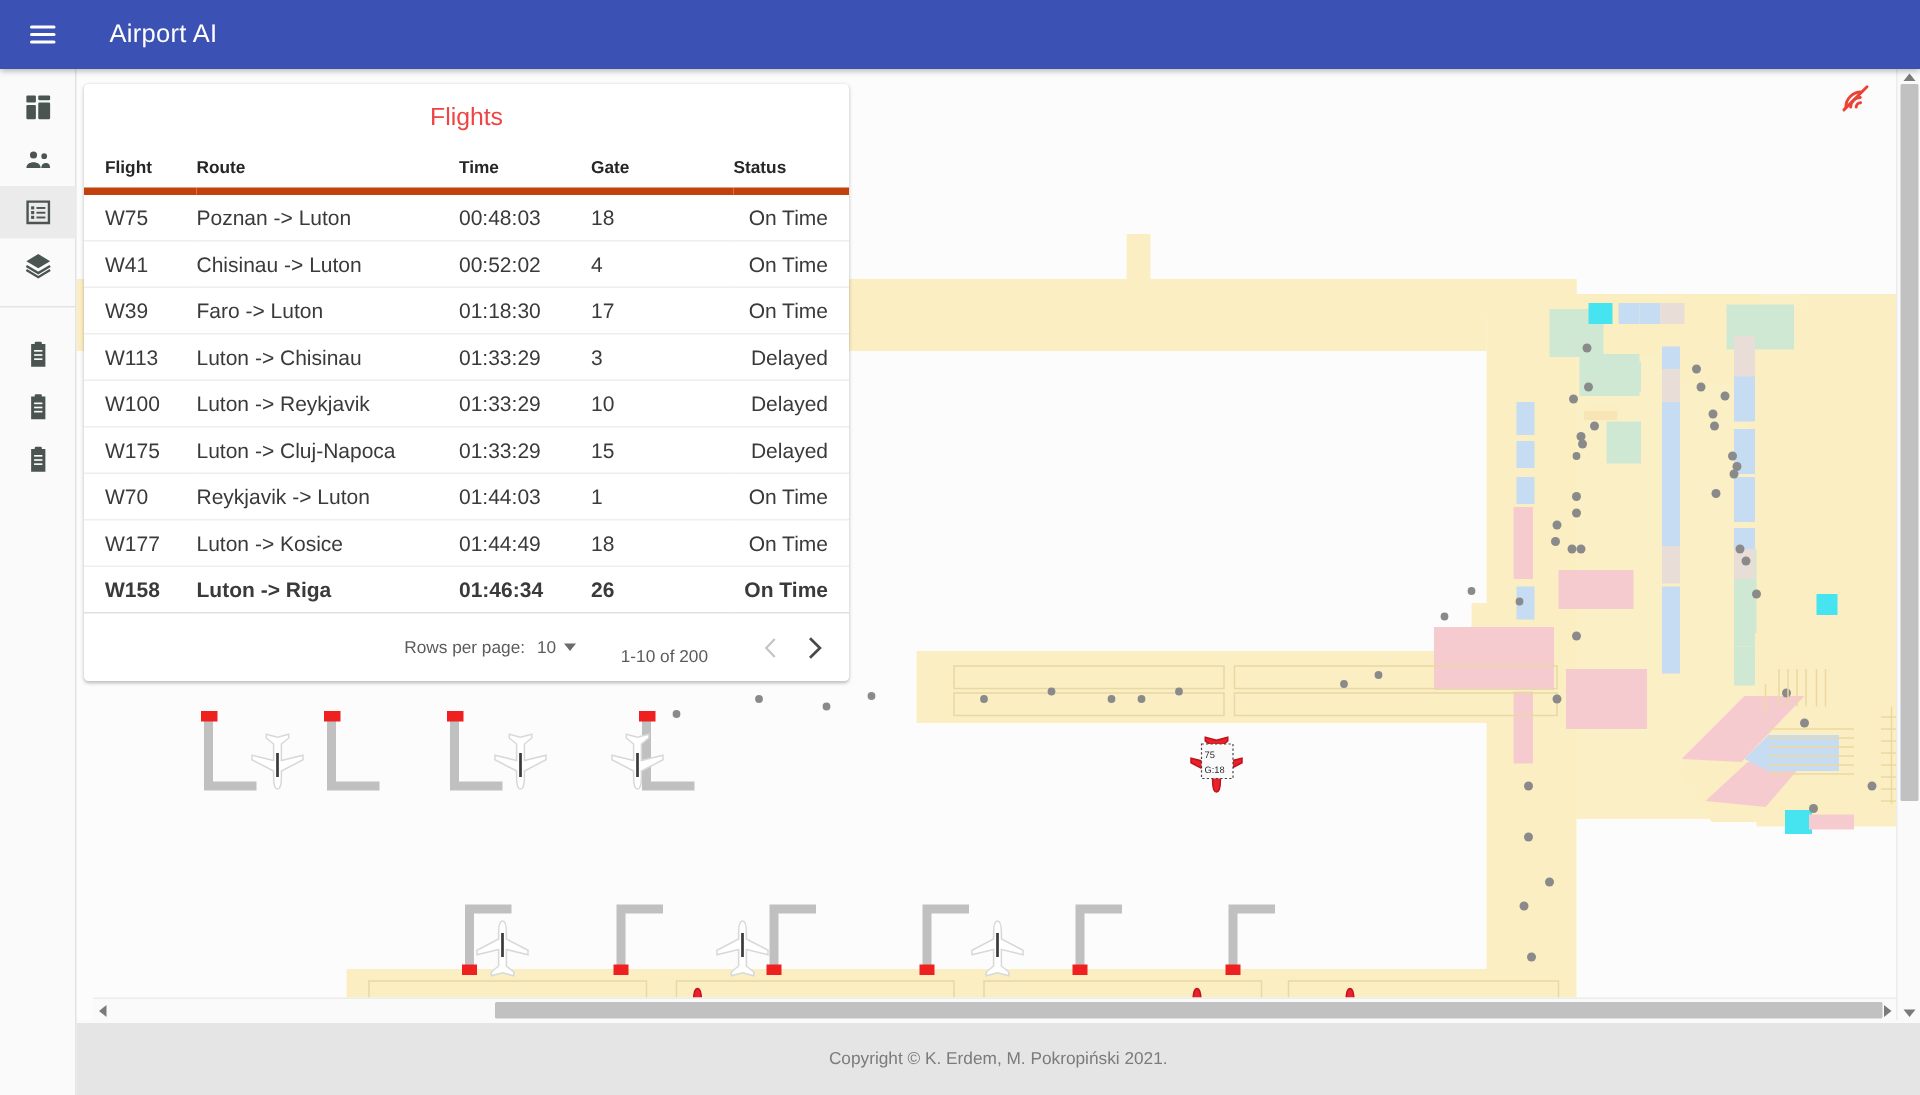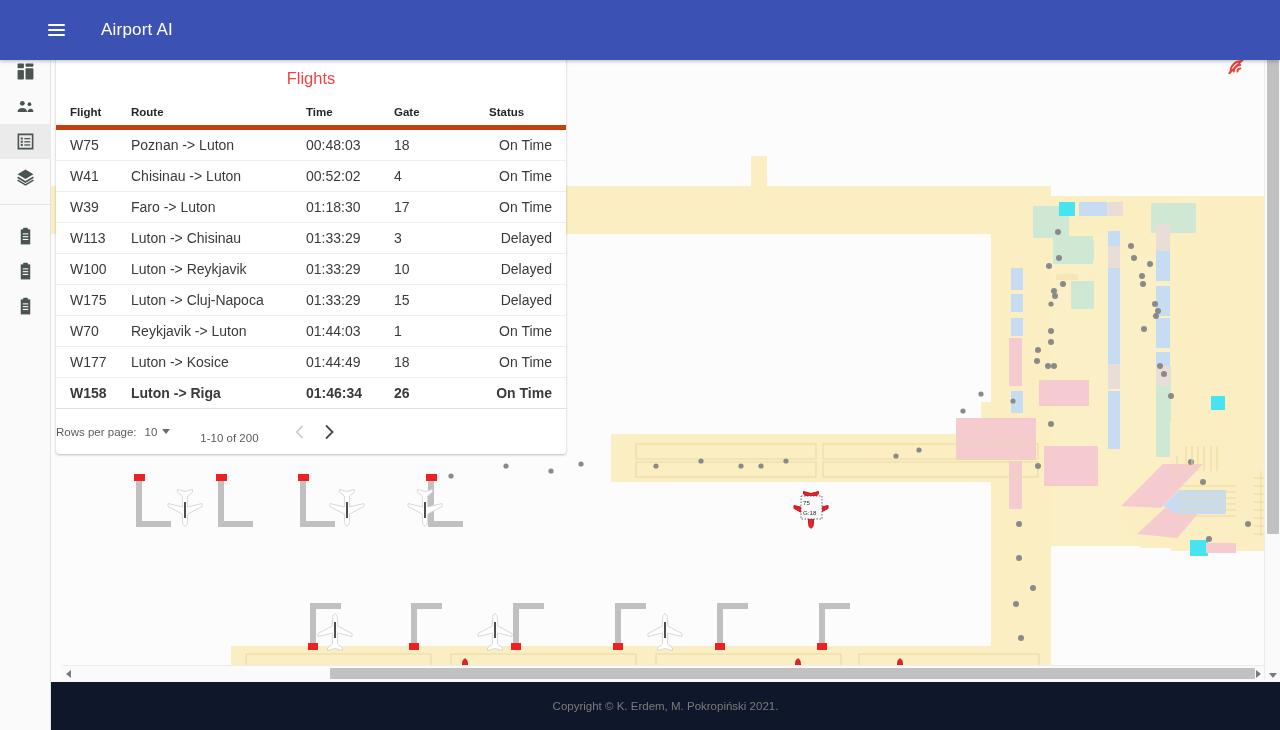--- a/index.html
+++ b/index.html
@@ -7,26 +7,25 @@
     width: 1280px; height: 730px;
     font-family: "Liberation Sans", sans-serif;
     background: #fafafa;
     overflow: hidden;
   }
   #app { position: relative; width: 1280px; height: 730px; }
 
   
   .appbar {
     position: absolute; top: 0; left: 0;
-    width: 1280px; height: 60px;
+    width: 1280px; height: 46px;
     background: #3c51b4;
     display: flex; align-items: center;
     box-shadow: 0 1px 4px rgba(0,0,0,.28);
     z-index: 40;
-    padding-left: 28px;
   }
   .menu-btn {
     width: 46px; height: 46px; margin-left: 5px;
     display: flex; flex-direction: column; align-items: center; justify-content: center;
     gap: 3px; cursor: pointer;
   }
   .menu-btn i { display: block; width: 17px; height: 2px; background: #fff; border-radius: 1px; }
   .app-title {
     margin-left: 22px;
     color: #fff; font-size: 17px; letter-spacing: .2px;
@@ -83,21 +82,21 @@
   .c-flight { width: 75px; padding-left: 14px !important; }
   .c-route  { width: 175px; }
   .c-time   { width: 88px; }
   .c-gate   { width: 95px; }
   .c-status { text-align: right; padding-right: 14px !important; }
   th.c-status { text-align: right; }
   .st-ontime { color: #3a3a3a; }
   .st-delayed { color: #f1453d; }
 
   .pager {
-    display: flex; align-items: center; 
+    display: flex; align-items: center; justify-content: flex-end;
     height: 45px; padding-right: 8px; gap: 0;
     font-size: 11.5px; color: #5b5b5b;
   }
   .pager .lbl { margin-right: 8px; }
   .rpp { display: flex; align-items: center; gap: 5px; cursor: pointer; margin-right: 30px; }
   .rpp .caret { width: 0; height: 0; border-left: 4px solid transparent; border-right: 4px solid transparent; border-top: 5px solid #6b6b6b; }
   .range { margin-right: 26px; margin-top: 13px; }
   .pg-arrow {
     width: 30px; height: 30px; display: flex; align-items: center; justify-content: center;
     cursor: pointer; font-size: 16px;
@@ -148,21 +147,21 @@
   }
   .hscroll .arrowL { left: 0; }
   .hscroll .arrowR { right: 0; }
 
   
   .footer {
     position: absolute; bottom: 0; left: 51px;
     width: 1229px; height: 48px;
     display: flex; align-items: center; justify-content: center;
     font-size: 11.5px; color: #7b7b7b;
-    background: #0f172a;
+    background: #e5e5e5;
     z-index: 25;
   }
 
   
   .plane-lbl {
     font-size: 6.2px; font-family: "Liberation Sans", sans-serif;
     fill: #2b2b2b;
   }
 </style>
 </head>

